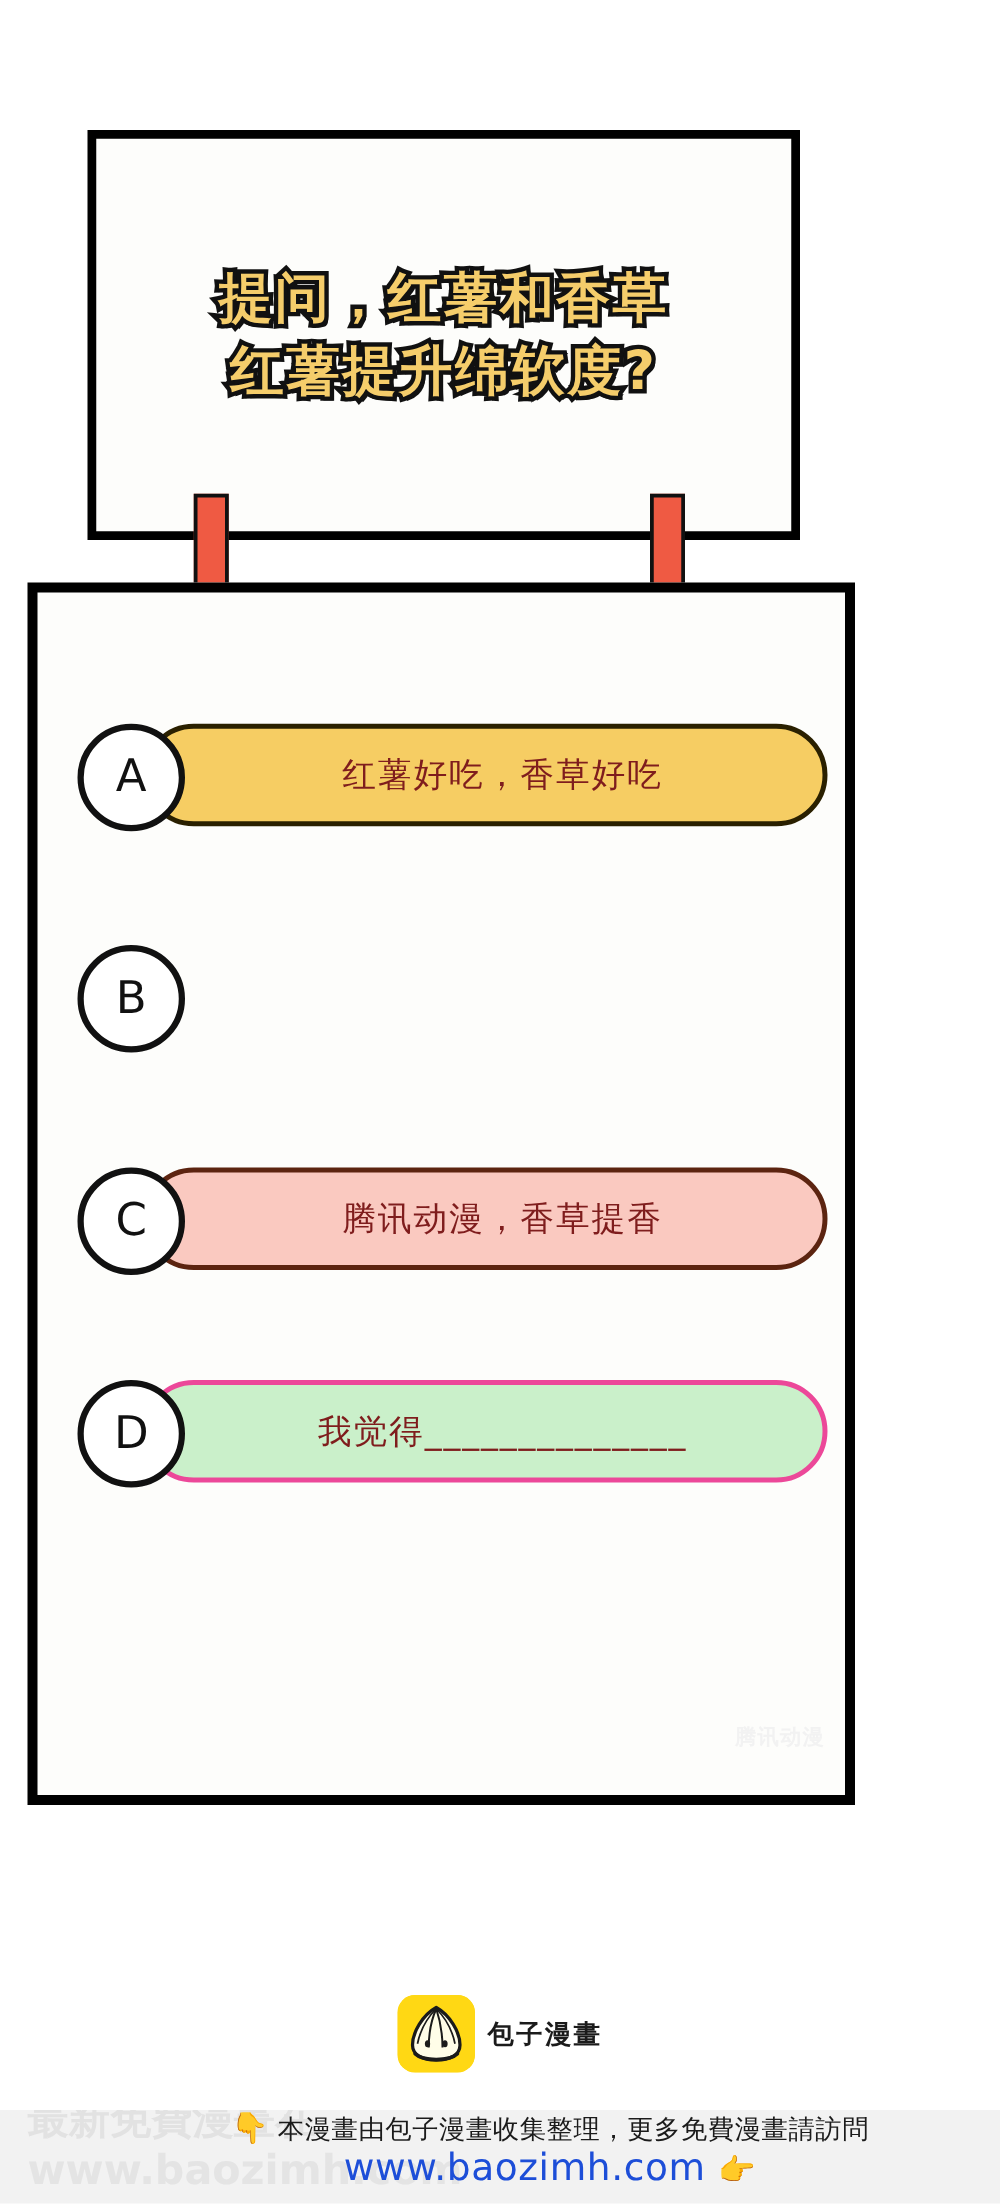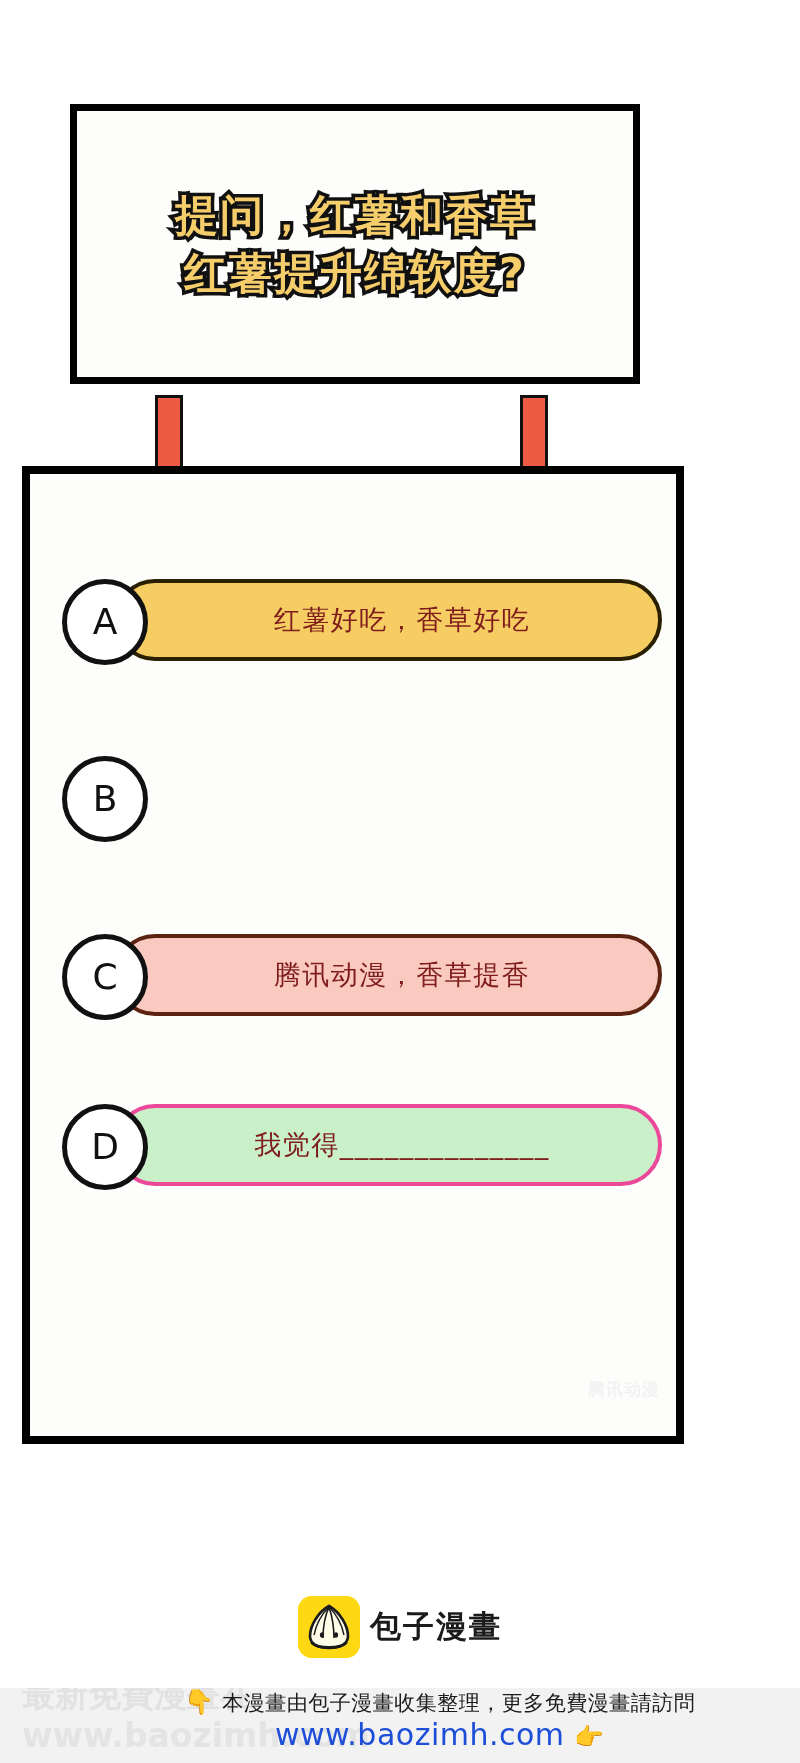--- a/index.html
+++ b/index.html
@@ -14,21 +14,21 @@
     overflow: hidden;
     font-family: "DejaVu Sans", "Liberation Sans", sans-serif;
   }
 
   
   #signboard {
     position: absolute;
     left: 70px;
     top: 104px;
     width: 570px;
-    height: 280px;
+    height: 328px;
     background: #fdfdfb;
     border: 7px solid #000000;
     box-sizing: border-box;
     display: flex;
     flex-direction: column;
     align-items: center;
     justify-content: center;
   }
   .q-line {
     font-size: 43px;
@@ -148,21 +148,21 @@
   }
   #brand-logo {
     width: 62px;
     height: 62px;
     background: #ffd814;
     border-radius: 14px;
     position: relative;
     overflow: hidden;
   }
   #brand-name {
-    font-size: 31px;
+    font-size: 21px;
     font-weight: bold;
     color: #1b1b1b;
     letter-spacing: 2px;
   }
 
   
   #footer {
     position: absolute;
     left: 0;
     top: 1688px;

